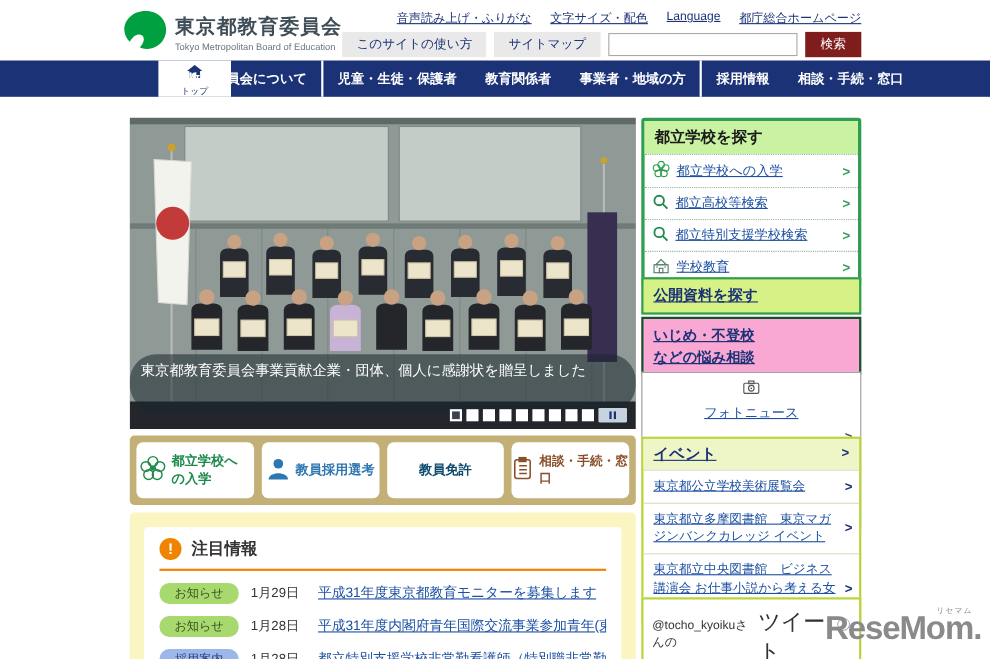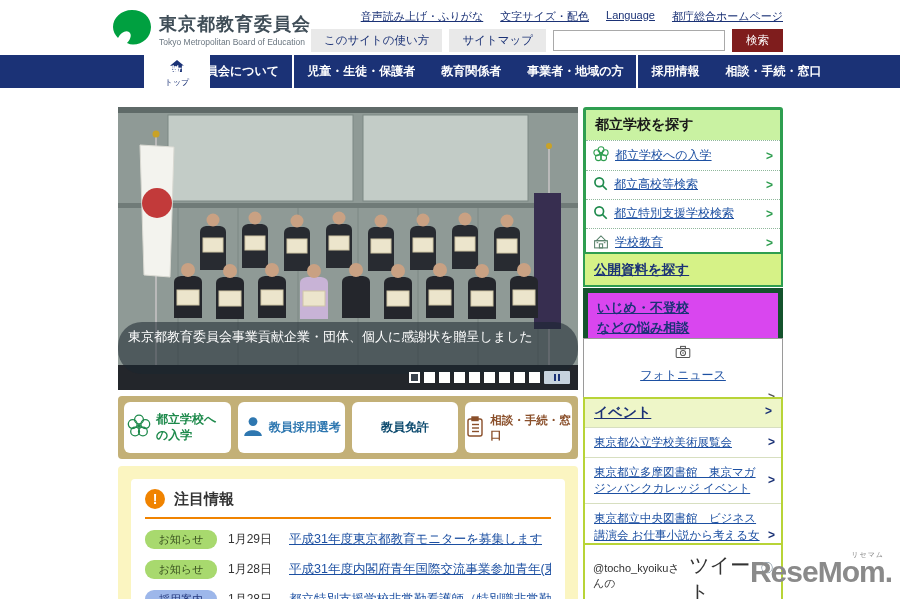--- a/index.html
+++ b/index.html
@@ -61,21 +61,21 @@
   .box-school { top:107px; border:3px solid #2f9e50; border-radius:3px; }
   .box-school .head { background:#c9f2a2; font-size:14px; font-weight:bold; color:#1a1a1a; padding:6px 9px; }
   .side-item { display:flex; align-items:center; gap:6px; padding:5px 7px; font-size:12px; }
   .side-item + .side-item, .box-school .side-item { border-top:1px dotted #8fb79b; }
   .box-school .side-item:first-of-type { border-top:none; }
   .side-link { color:#1d50a2; text-decoration:underline; cursor:pointer; line-height:1.3; }
   .chev { margin-left:auto; font-weight:bold; font-size:12px; flex:none; }
   .chev.g { color:#2f9e50; } .chev.d { color:#555; } .chev.n { color:#1b3276; }
   .box-docs { top:252px; background:#d6f287; border:2px solid #2f9e50; padding:6px 9px; }
   .box-docs span { font-size:13.5px; font-weight:bold; color:#1b3276; text-decoration:underline; cursor:pointer; }
-  .box-consult { top:288px; background:#d946ef; border:5px solid #14532d; padding:5px 9px; }
+  .box-consult { top:288px; background:#f9a8d4; border:2px solid #14532d; padding:5px 9px; }
   .box-consult span { font-size:13px; font-weight:bold; color:#1b3276; text-decoration:underline; line-height:1.5; cursor:pointer; }
   .box-media { top:338px; border:1px solid #9a9a9a; }
   .box-media .side-item { padding:6px 7px;flex-direction:column; }
   .box-media .side-item + .side-item { border-top:1px dotted #aaa;align-items:center; }
   .box-events { top:397px; border:2px solid #b8d437; }
   .events-head { background:#eef6c8; display:flex; align-items:flex-start; padding:5px 9px; cursor:pointer; }
   .events-head .tt { font-size:14px; font-weight:bold; color:#1b3276; text-decoration:underline; }
   .event-item { display:flex; align-items:center; gap:4px; padding:6px 6px 6px 9px; border-top:1px solid #d7dfc0; cursor:pointer; }
   .event-item span.el { font-size:11.5px; color:#1d50a2; text-decoration:underline; line-height:1.45; }
   .box-twitter { top:543px; border:2px solid #b8d437; height:90px; overflow:hidden; }

